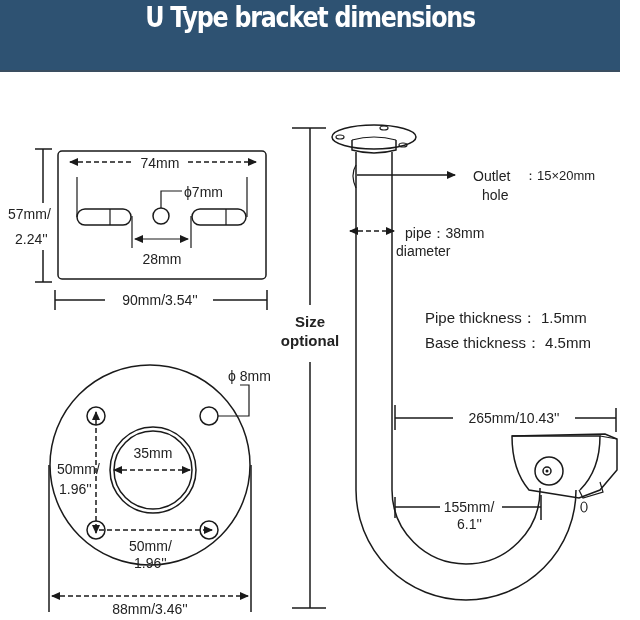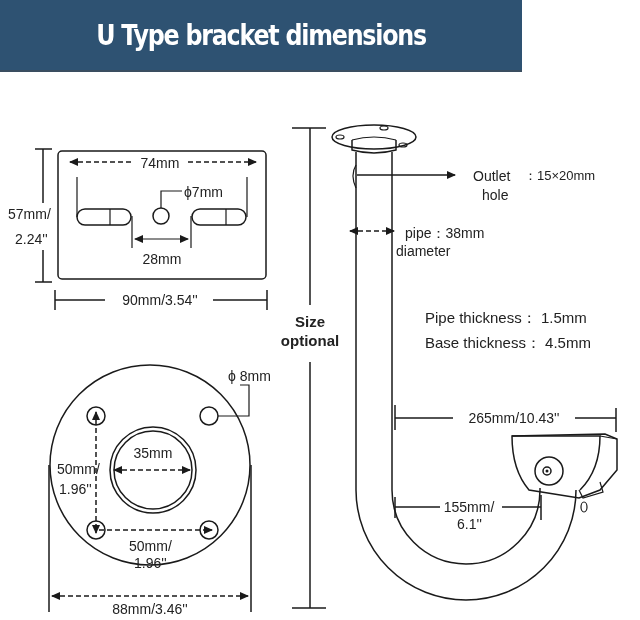--- a/index.html
+++ b/index.html
@@ -1,17 +1,17 @@
 <!DOCTYPE html>
 <html><head>
 <meta charset="utf-8">
 <style>
   html, body { margin: 0; padding: 0; }
   body { width: 640px; height: 620px; background: #ffffff; overflow: hidden; position: relative; font-family: "Liberation Sans", sans-serif; }
-  .header { position: absolute; left: 0; top: 0; width: 522px; height: 70px; background: #2e5272; border-bottom: 2px solid #3a4e60; display: flex; align-items: center; justify-content: center; }
+  .header { position: absolute; left: 0; top: 0; width: 620px; height: 70px; background: #2e5272; border-bottom: 2px solid #3a4e60; display: flex; align-items: flex-start; justify-content: center; }
   .header h1 { margin: 0; color: #ffffff; font-family: "DejaVu Sans", sans-serif; font-weight: bold; font-size: 29px; letter-spacing: -1.5px; transform: scaleX(0.82); }
   svg.diagram { position: absolute; left: 0; top: 0; }
   svg text { font-family: "Liberation Sans", sans-serif; fill: #222; }
   .stroke { stroke: #1a1a1a; fill: none; stroke-width: 1.5; }
   .thin { stroke: #1a1a1a; fill: none; stroke-width: 1.2; }
   .dash { stroke: #1a1a1a; fill: none; stroke-width: 1.5; stroke-dasharray: 5 3; }
 </style>
 </head>
 <body>
 

